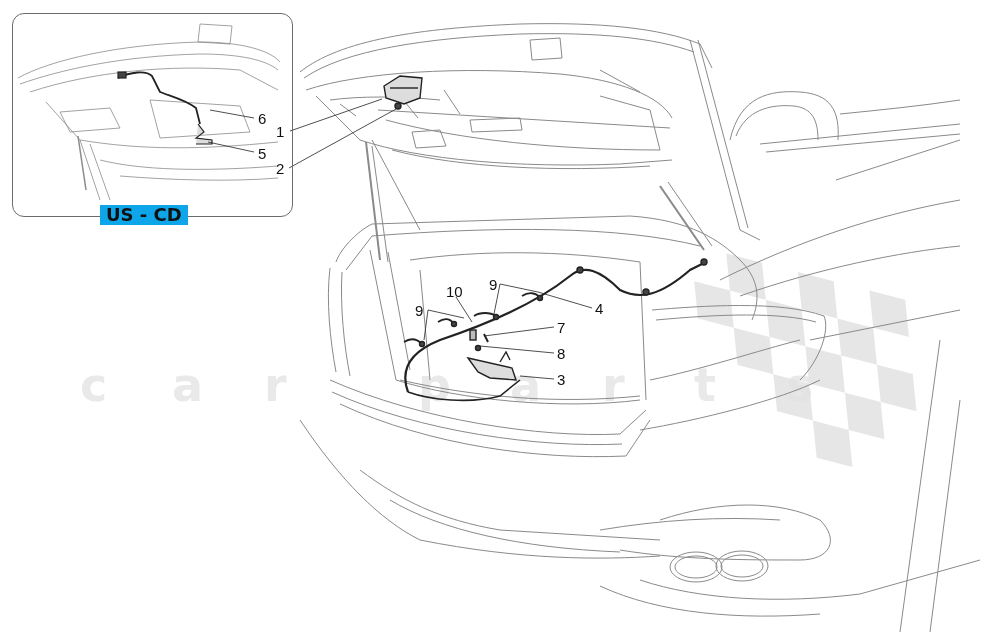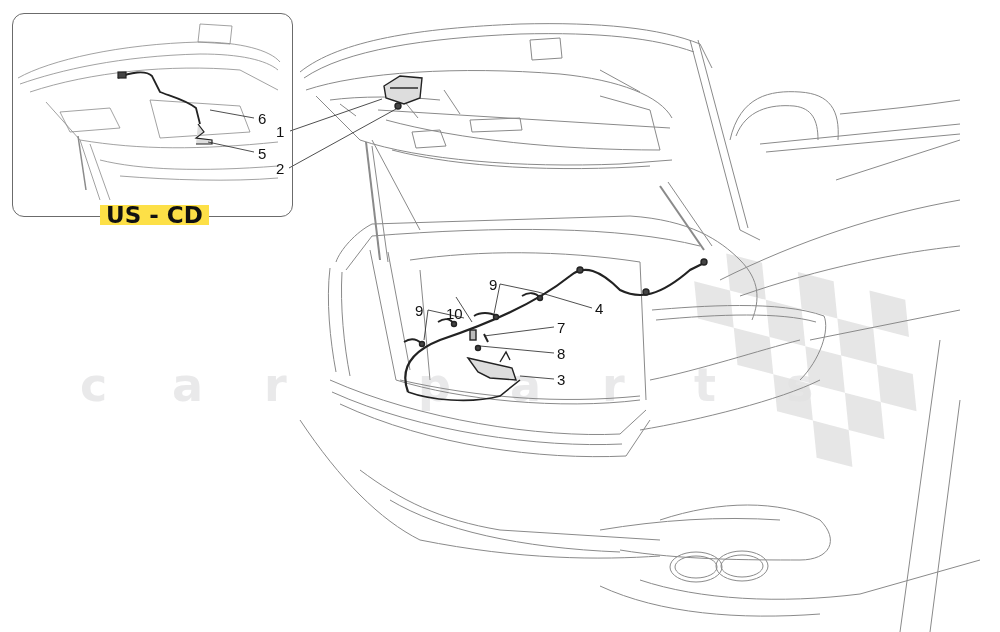--- a/index.html
+++ b/index.html
@@ -6,22 +6,22 @@
     body { width: 1000px; height: 632px; position: relative; overflow: hidden;
            font-family: "Liberation Sans", sans-serif; }
     .canvas { position: absolute; left: 0; top: 0; width: 1000px; height: 632px; }
     .wm-text { position: absolute; font-family: "DejaVu Sans", sans-serif; font-weight: bold;
                pointer-events: none; user-select: none; }
     .wm-main { left: 72px; top: 222px; font-size: 128px; letter-spacing: 2px; color: #f8d3d6; line-height: 1; }
     .wm-sub { left: 80px; top: 362px; font-size: 46px; color: #e9e9ea; line-height: 1; }
     .wm-sub span { display: inline-block; width: 92px; }
     .inset-box { position: absolute; left: 12px; top: 13px; width: 279px; height: 202px;
                  border: 1px solid #6b6b6b; border-radius: 12px; background: transparent; }
-    .inset-label { position: absolute; left: 100px; top: 205px; padding: 0 6px; background: #fde047;
-                   font-family: "DejaVu Sans", sans-serif; font-weight: bold; font-size: 23px; color: #111;
+    .inset-label { position: absolute; left: 100px; top: 205px; padding: 0 6px; background: #0ea5e9;
+                   font-family: "DejaVu Sans", sans-serif; font-weight: bold; font-size: 18px; color: #111;
                    line-height: 20px; }
     .callout { position: absolute; font-family: "Liberation Sans", sans-serif; font-size: 15px;
                color: #111; line-height: 15px; }
   </style>
 </head>
 <body>
 
 <div class="canvas">
 
   <div class="wm-text wm-sub">
@@ -188,20 +188,20 @@
   </svg>
 
   <div class="inset-box"></div>
   <div class="inset-label">US - CD</div>
 
   <div class="callout" style="left:258px;top:111px">6</div>
   <div class="callout" style="left:258px;top:146px">5</div>
 
   <div class="callout" style="left:276px;top:124px">1</div>
   <div class="callout" style="left:276px;top:161px">2</div>
-  <div class="callout" style="left:446px;top:306px">10</div>
+  <div class="callout" style="left:446px;top:284px">10</div>
   <div class="callout" style="left:489px;top:277px">9</div>
   <div class="callout" style="left:415px;top:303px">9</div>
   <div class="callout" style="left:595px;top:301px">4</div>
   <div class="callout" style="left:557px;top:320px">7</div>
   <div class="callout" style="left:557px;top:346px">8</div>
   <div class="callout" style="left:557px;top:372px">3</div>
 </div>
 
 </body></html>

